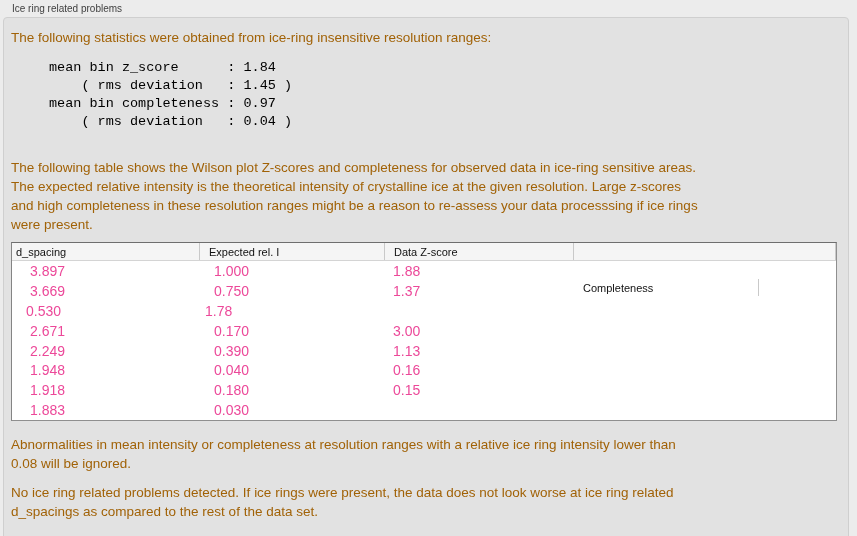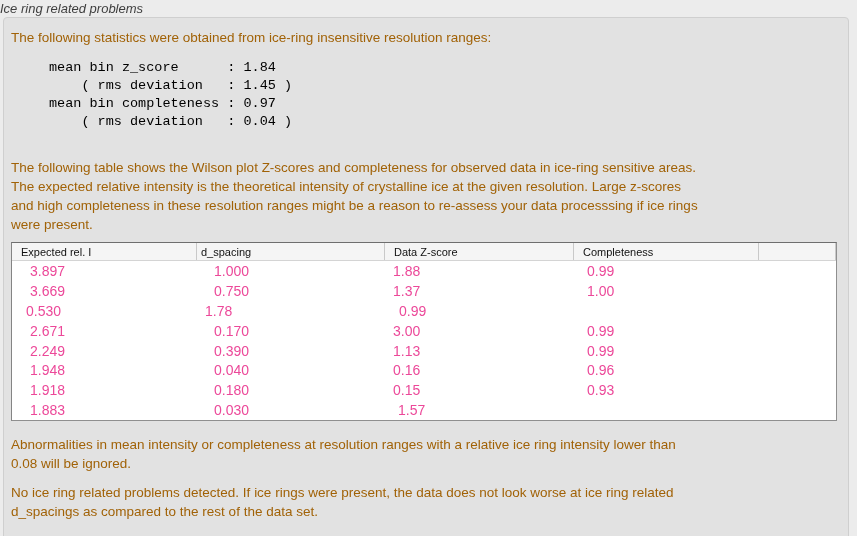--- a/index.html
+++ b/index.html
@@ -4,22 +4,22 @@
 <style>
   * { margin: 0; padding: 0; box-sizing: border-box; }
   html, body {
     width: 857px; height: 536px; overflow: hidden;
     background: #ececec;
     font-family: "Liberation Sans", sans-serif;
     color: #000;
   }
   .window { position: relative; width: 857px; height: 536px; }
   .groupbox-label {
-    position: absolute; left: 0; top: 2px;
-    font-size: 13px; color: #3f3f3f; line-height: 14px; font-style: italic;
+    position: absolute; left: 12px; top: 2px;
+    font-size: 10px; color: #3f3f3f; line-height: 14px;
   }
   .groupbox {
     position: absolute; left: 3px; top: 17px; width: 846px; height: 540px;
     background: #e2e2e2;
     border: 1px solid #cfcfcf;
     border-radius: 4px;
     padding: 11px 0 0 7px;
   }
   .body-text {
     font-size: 13.5px; line-height: 19px; color: #a16207;
@@ -57,21 +57,21 @@
   .lc-body { }
   .lc-row { display: flex; height: 19.9px; background: #fff; }
   .lc-cell {
     display: flex; align-items: center;
     font-size: 14px; color: #ec4899;
     overflow: hidden; white-space: nowrap;
   }
   .c0 { width: 188px; }
   .c1 { width: 185px; }
   .c2 { width: 189px; }
-  .c3 { width: 185px; }
+  .c3 { width: 185px; margin-top: 36px; }
   .c4 { flex: 1; }
   .lc-cell.c0 { padding-left: 18px; }
   .lc-cell.c1 { padding-left: 14px; }
   .lc-cell.c2 { padding-left: 8px; }
   .lc-cell.c3 { padding-left: 13px; }
   .note-ignore { margin-top: 14px; }
   .conclusion { margin-top: 10px; }
 </style>
 </head>
 <body>
@@ -89,22 +89,22 @@
 mean bin completeness : 0.97
     ( rms deviation   : 0.04 )</pre>
 
     <div class="body-text table-desc">The following table shows the Wilson plot Z-scores and completeness for observed data in ice-ring sensitive areas.
 The expected relative intensity is the theoretical intensity of crystalline ice at the given resolution. Large z-scores
 and high completeness in these resolution ranges might be a reason to re-assess your data processsing if ice rings
 were present.</div>
 
     <div class="lc-table">
       <div class="lc-header">
+        <div class="lc-hcell c0">d_spacing</div>
         <div class="lc-hcell c1">Expected rel. I</div>
-        <div class="lc-hcell c0">d_spacing</div>
         <div class="lc-hcell c2">Data Z-score</div>
         <div class="lc-hcell c3">Completeness</div>
         <div class="lc-hcell c4"></div>
       </div>
       <div class="lc-body">
           <div class="lc-row">
             <div class="lc-cell c0">3.897</div>
             <div class="lc-cell c1">1.000</div>
             <div class="lc-cell c2">1.88</div>
             <div class="lc-cell c3">0.99</div>

